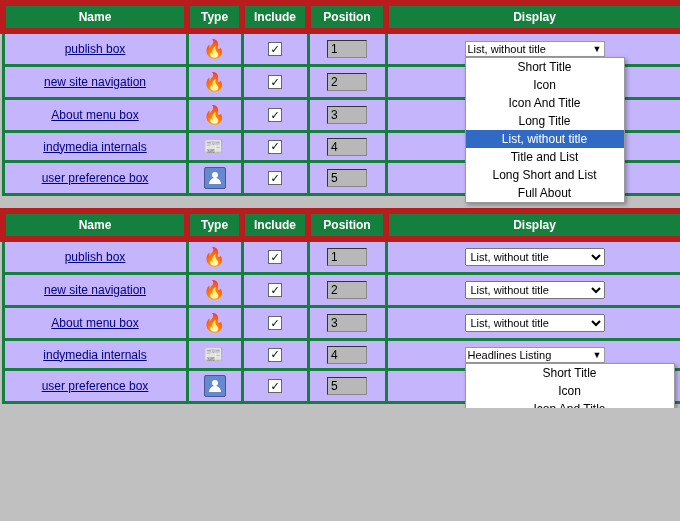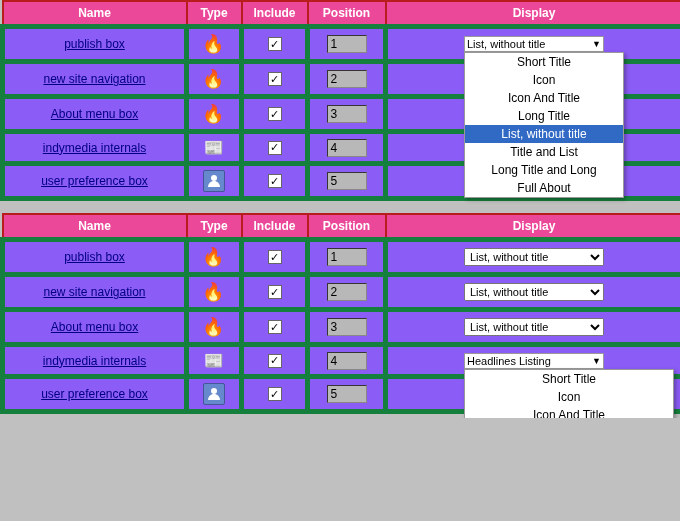--- a/index.html
+++ b/index.html
@@ -13,34 +13,34 @@
       margin-bottom: 4px;
     }
 
     table {
       width: 680px;
       border-collapse: collapse;
       table-layout: fixed;
     }
 
     th {
-      background: #ec4899;
+      background: #15803d;
       color: white;
       text-align: center;
       padding: 4px 2px;
       font-size: 12px;
       font-weight: bold;
-      border: 2px solid #b91c1c;
+      border: 6px solid #b91c1c;
     }
 
     td {
-      background: #8b5cf6;
+      background: #c4b5fd;
       text-align: center;
       padding: 4px 2px;
-      border: 5px solid #15803d;
+      border: 3px solid #15803d;
       vertical-align: middle;
     }
 
     td.name-cell {
       text-align: center;
     }
 
     td.name-cell a {
       color: #000080;
       text-decoration: underline;
@@ -222,21 +222,21 @@
               <span>List, without title</span>
               <span class="arrow">▼</span>
             </div>
             <div class="dropdown-list-top">
               <div class="dd-item">Short Title</div>
               <div class="dd-item">Icon</div>
               <div class="dd-item">Icon And Title</div>
               <div class="dd-item">Long Title</div>
               <div class="dd-item selected">List, without title</div>
               <div class="dd-item">Title and List</div>
-              <div class="dd-item">Long Title and Long</div>
+              <div class="dd-item">Long Short and List</div>
               <div class="dd-item">Full About</div>
             </div>
           </div>
         </td>
       </tr>
 
       <tr>
         <td class="name-cell">
           <a href="#">new site navigation</a>
         </td>

